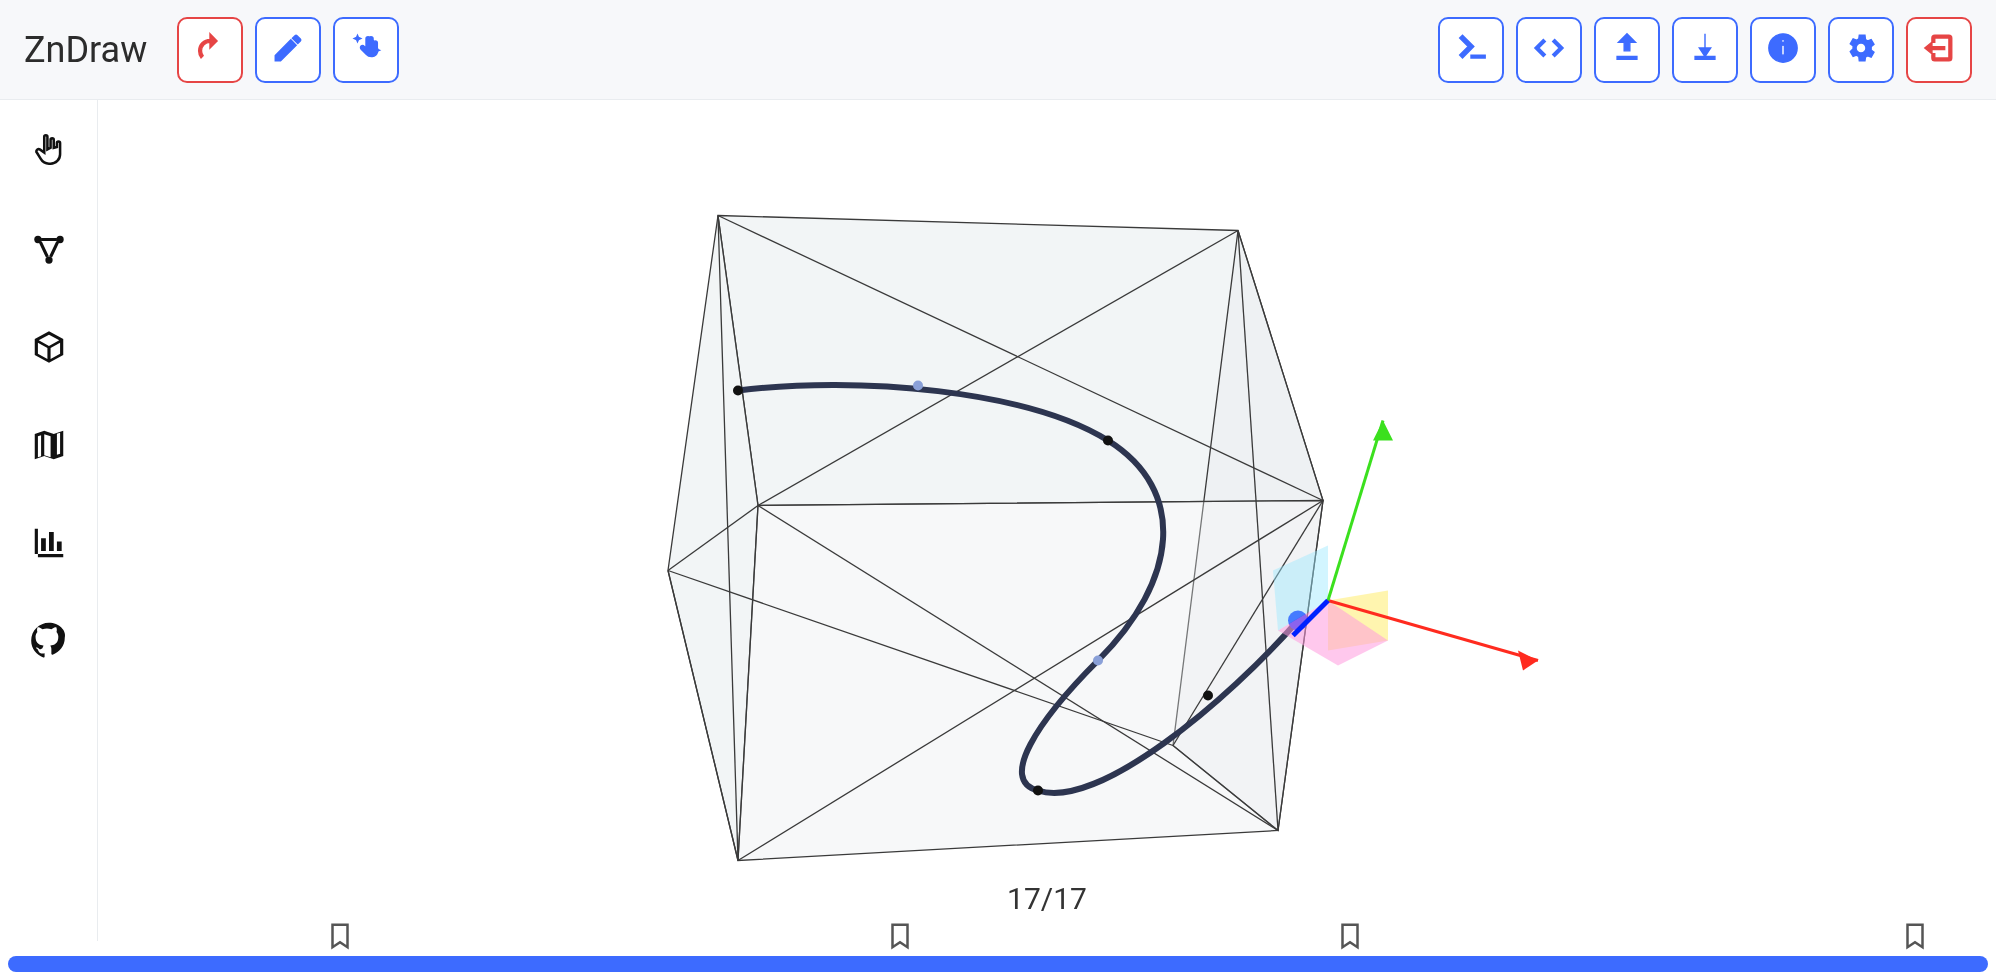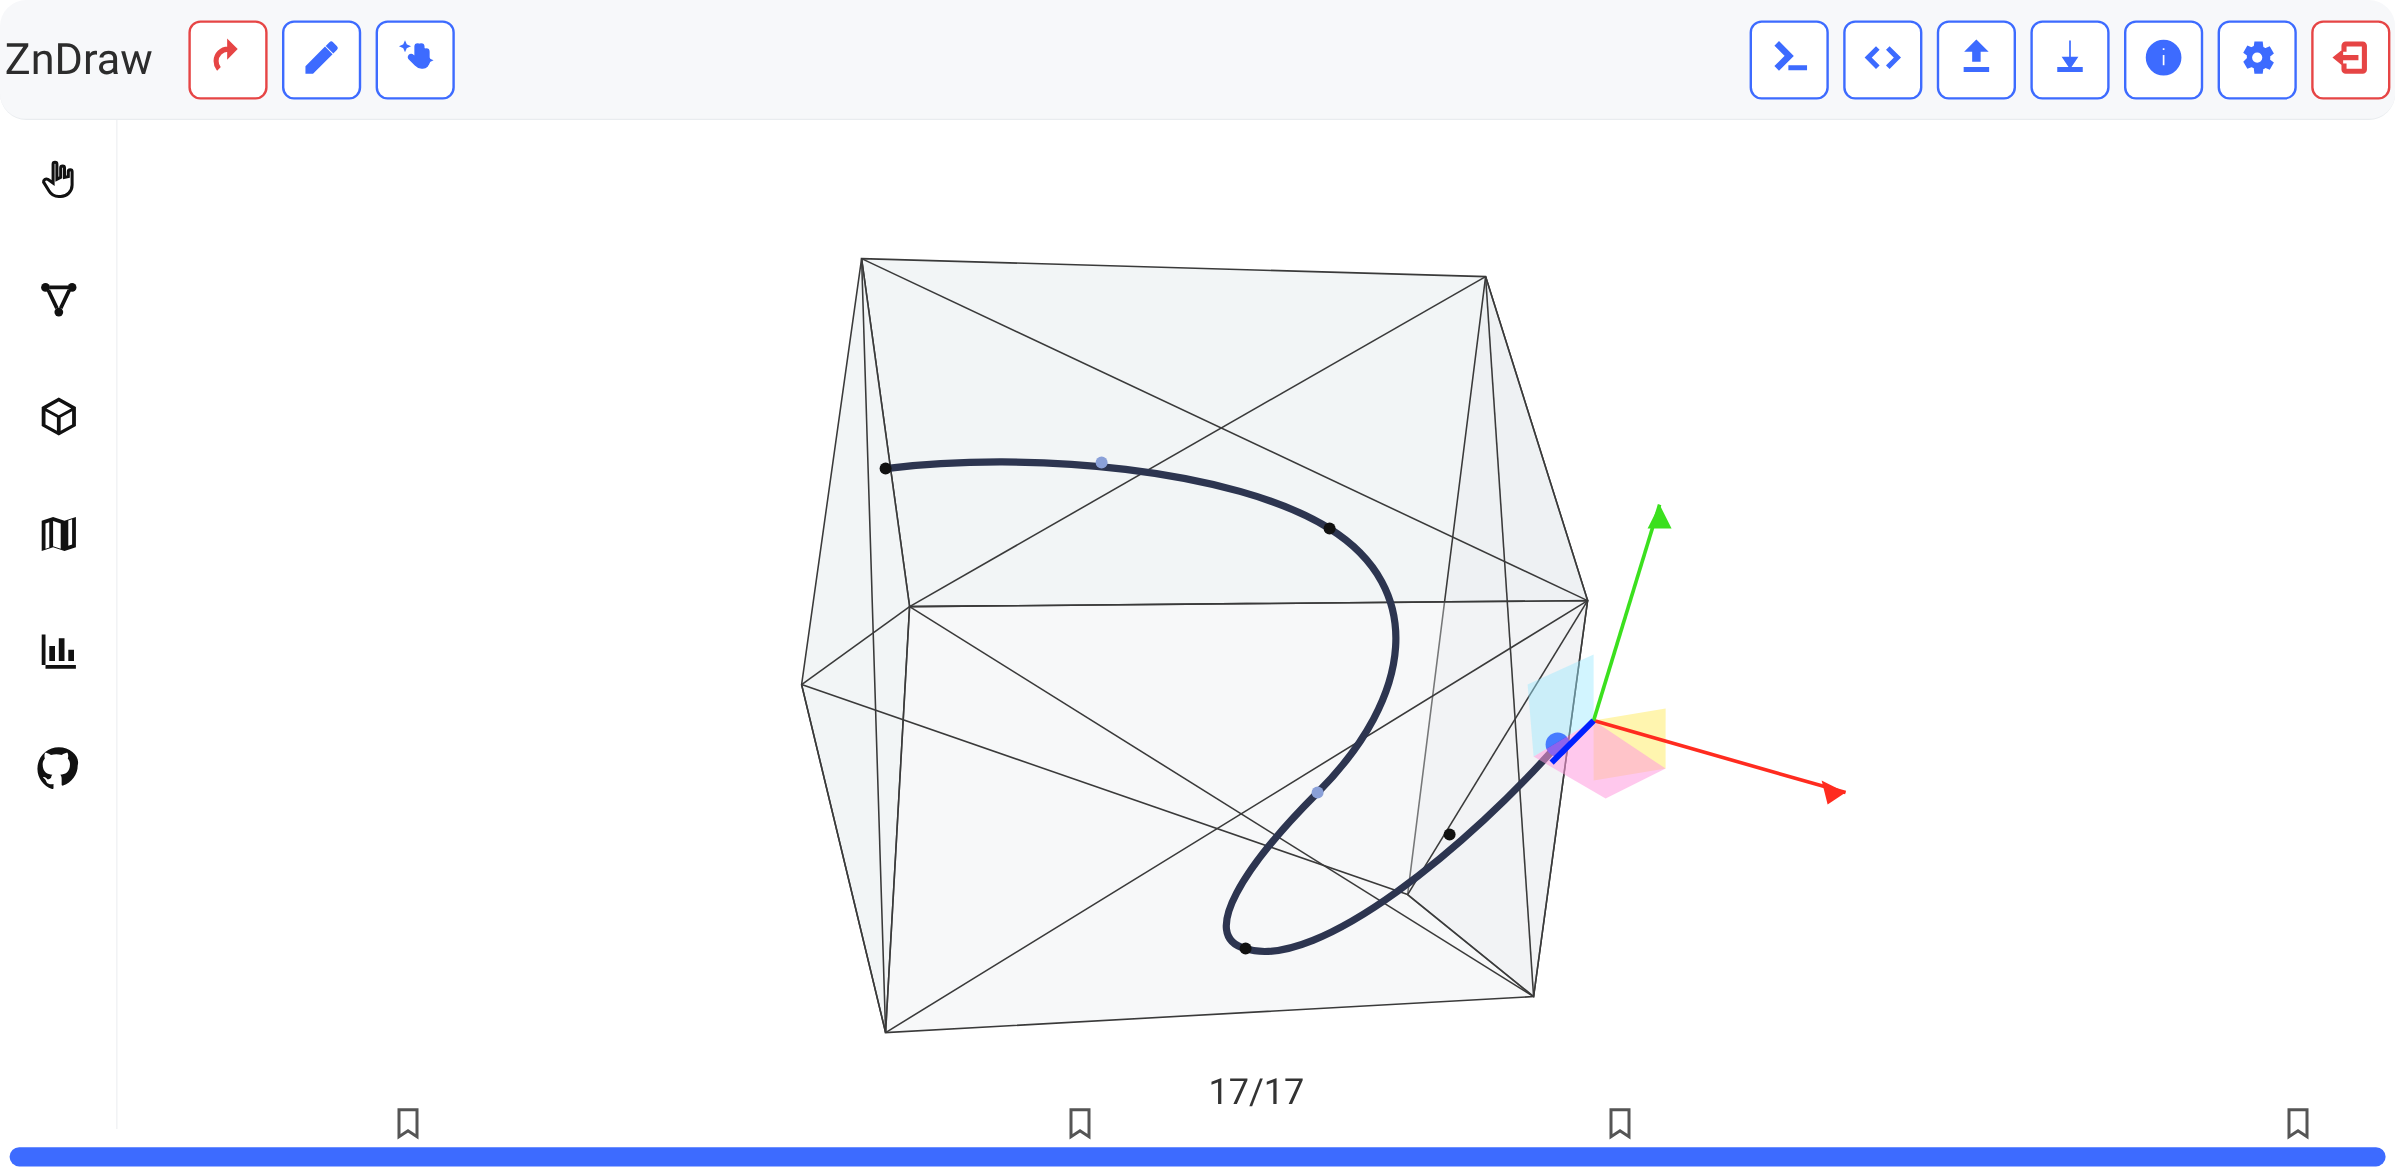--- a/index.html
+++ b/index.html
@@ -8,24 +8,23 @@
     height: 974px;
     font-family: -apple-system, BlinkMacSystemFont, "Segoe UI", Roboto, "Helvetica Neue", Arial, sans-serif;
     background: #ffffff;
     overflow: hidden;
   }
   
   .topbar {
     height: 100px;
     display: flex;
     align-items: center;
-    padding: 0 4px;
+    padding: 0 24px;
     background: #f7f8fa;
     border-bottom: 1px solid #e9ecef;
-    border-radius: 22px;
   }
   .brand {
     font-size: 36px;
     font-weight: 400;
     color: #2c2c2c;
     margin-right: 30px;
   }
   .btn {
     width: 66px;
     height: 66px;
@@ -74,21 +73,21 @@
     left: 98px;
     right: 0;
     bottom: 33px;
     background: #ffffff;
   }
   .viewport svg { width: 100%; height: 100%; }
   .frame-counter {
     position: absolute;
     left: 50%;
     transform: translateX(-50%);
-    bottom: 13px;
+    bottom: 25px;
     font-size: 30px;
     color: #333;
   }
   
   .progress-area {
     position: absolute;
     left: 0;
     right: 0;
     bottom: 0;
     height: 33px;

